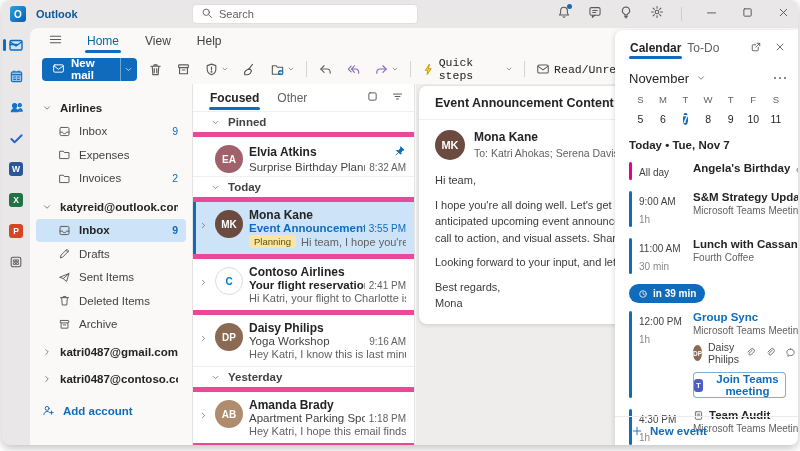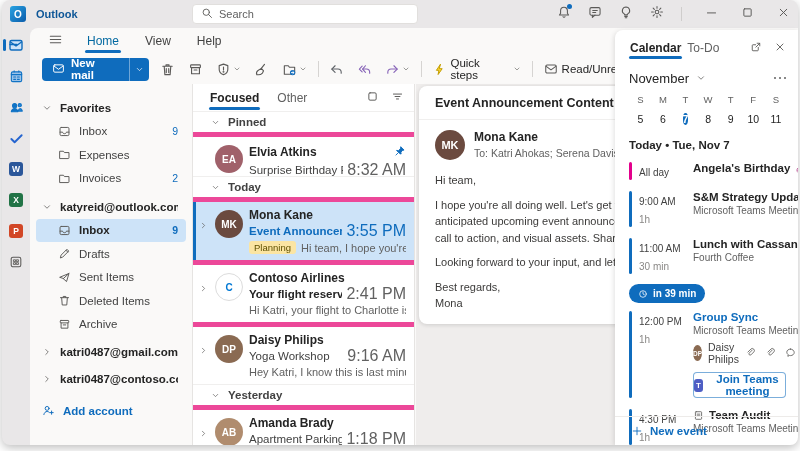--- a/index.html
+++ b/index.html
@@ -39,21 +39,21 @@
   .mtab.active { font-weight:normal; color:#0369a1; }
   .mtab.active::after { content:""; position:absolute; left:0; right:0; bottom:-1px; height:3px;
     border-radius:2px; background:#0f6cbd; }
   .toolbar { height:30px; display:flex; align-items:center; gap:9px; padding-left:12px; }
   .newmail { display:flex; height:23px; border-radius:4px; overflow:hidden; }
   .newmail .seg1 { background:#0f6cbd; color:#fff; font-size:11.5px; font-weight:bold; display:flex;
     align-items:center; gap:6px; padding:0 10px; }
   .newmail .seg2 { background:#0f6cbd; width:20px; display:flex; align-items:center; justify-content:center;
     border-left:1px solid rgba(255,255,255,.4); }
   .tbtn { display:flex; align-items:center; gap:2px; height:22px; padding:0 2px; border-radius:4px; }
-  .tlabel { font-size:11.5px; color:#242424; margin:0 2px; }
+  .tlabel { font-size:11.5px; color:#242424; margin:0 2px;font-family:Liberation Mono, monospace; }
   .sep { width:1px; height:16px; background:#d6d4d2; }
 
   
   .folders { position:absolute; left:0; top:56px; width:162px; bottom:0; padding-top:12px; font-size:11.5px; }
   .frow { height:23.5px; display:flex; align-items:center; gap:8px; padding:0 14px 0 12px; color:#424242; }
   .frow .lbl { flex:1; white-space:nowrap; overflow:hidden; }
   .frow .cnt { font-size:10.5px; color:#0f6cbd; }
   .fhead { font-weight:bold; color:#242424; }
   .indent { padding-left:28px; }
   .fsel { background:#cde3f8; border-radius:4px; margin:0 6px; padding:0 8px 0 22px; font-weight:bold; color:#242424; }
@@ -72,21 +72,21 @@
   .msg { position:relative; display:flex; padding:6px 8px 0 6px; gap:6px; border-top:5px solid #ec4899; }
   .msg .chev { width:10px; padding-top:8px; }
   .av { width:28px; height:28px; border-radius:50%; color:#fff; font-size:10px; font-weight:bold;
     display:flex; align-items:center; justify-content:center; flex:none; margin-top:2px; }
   .mbody { flex:1; min-width:0; }
   .mline { display:flex; align-items:center; gap:4px; }
   .msender { font-size:12px; font-weight:bold; color:#242424; flex:1; white-space:nowrap; overflow:hidden; }
   .msub { font-size:11.5px; color:#424242; flex:1; white-space:nowrap; overflow:hidden; }
   .msub.unread { font-weight:bold; color:#242424; }
   .msub.blue { font-weight:bold; color:#0f6cbd; }
-  .mtime { font-size:16px; color:#616161; }
+  .mtime { font-size:10px; color:#616161; }
   .mtime.blue { color:#0f6cbd; }
   .mprev { font-size:11px; color:#616161; white-space:nowrap; overflow:hidden; padding:1px 0 6px; display:flex; gap:5px; align-items:center;}
   .mprev span.txt{ overflow:hidden; white-space:nowrap; }
   .chip { font-size:9.5px; padding:1px 5px; border-radius:3px; flex:none; }
   .chip.planning { background:#fbe5a3; color:#5f5000; }
   .msg.selected { background:#cde3f8; }
   .msg.selected::before, .msg.unreadbar::before { content:""; position:absolute; left:0; top:0; bottom:0; width:3px; background:#0f6cbd; }
 
   
   .contentbg { position:absolute; left:386px; top:56px; right:0; bottom:0; background:#efedec; }
@@ -376,21 +376,21 @@
             <path d="M7 3 3 7l4 4M13 3 9 7l4 4"></path>
           </svg>
         </span>
     </div>
 
     <div class="folders">
       <div class="frow fhead">
         <svg width="10" height="10" viewBox="0 0 16 16">
             <path d="M4 6l4 4 4-4"></path>
           </svg>
-        <span class="lbl">Favorites</span>
+        <span class="lbl">Airlines</span>
       </div>
       <div class="frow indent">
         <svg width="13" height="13" viewBox="0 0 16 16">
             <rect x="2.5" y="3" width="11" height="10" rx="1.5"></rect>
             <path d="M2.5 8.8h3.2c0 1 .9 1.9 2.3 1.9s2.3-.9 2.3-1.9h3.2"></path>
           </svg>
         <span class="lbl">Inbox</span>
         <span class="cnt">9</span>
       </div>
       <div class="frow indent">

